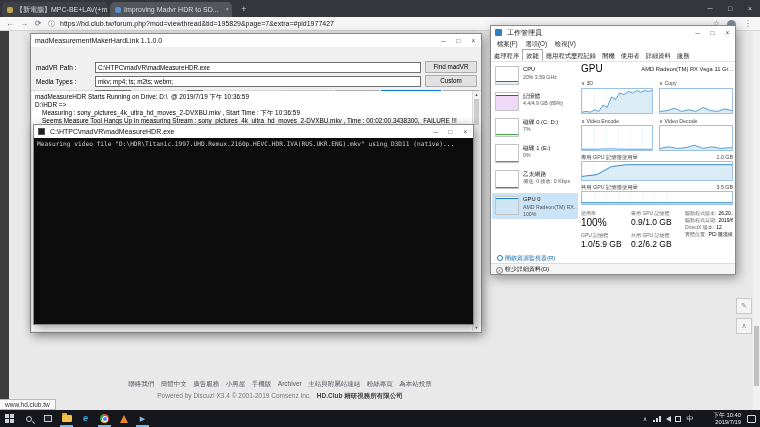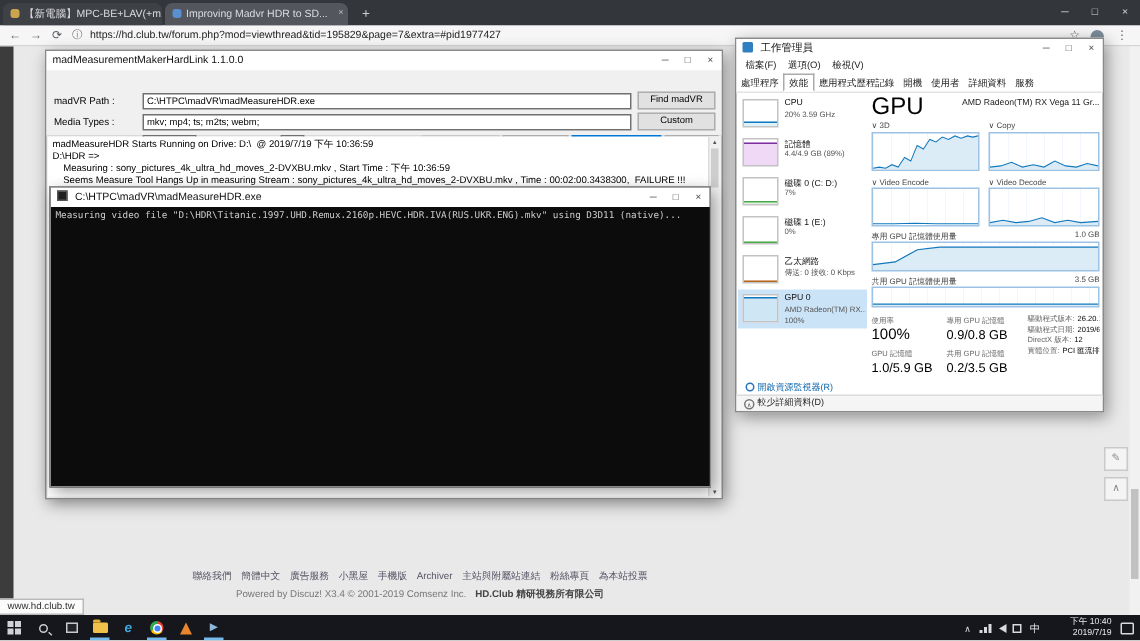--- a/index.html
+++ b/index.html
@@ -73,21 +73,21 @@
 .tm-tab{display:inline-block;padding:0 3px;height:12px}
 .tm-tab.active{border:1px solid #ababab;border-bottom:1px solid #fff;background:#fff}
 .tm-item{position:absolute;left:1px;width:86px;height:26px;background:#fff}
 .tm-item.selected{background:#cbe3f7}
 .mini{position:absolute;left:3px;top:3px;width:24px;height:19px;background:#fff;border:1px solid #c3c3c3;overflow:hidden}
 .fill{position:absolute;left:0;bottom:0;width:100%}
 .t1{position:absolute;left:31px;top:3px;font-size:5.8px;color:#111;white-space:nowrap;overflow:hidden;width:54px}
 .t2{position:absolute;left:31px;top:10.5px;font-size:5.2px;color:#555;white-space:nowrap;overflow:hidden;width:54px}
 .t3{position:absolute;left:31px;top:17.5px;font-size:5.2px;color:#555}
 .tm-main{position:absolute;left:90px;top:37px;width:152px;height:190px}
-.gpu-h{position:absolute;left:0;top:0;font-size:16px;color:#000}
+.gpu-h{position:absolute;left:0;top:0;font-size:10px;color:#000}
 .gpu-dev{position:absolute;right:0;top:3px;font-size:5.8px;color:#222;max-width:102px;text-align:right;white-space:nowrap;overflow:hidden}
 .glabel{position:absolute;font-size:5.3px;color:#444;white-space:nowrap}
 .gbox{position:absolute;border:1px solid #9cc3e5;background:#fff;overflow:hidden;background-image:repeating-linear-gradient(90deg,#f0f6fb 0,#f0f6fb .5px,transparent .5px,transparent 12px)}
 .gbox svg{display:block;width:100%;height:100%}
 .memmax{position:absolute;font-size:5.3px;color:#444;right:0;text-align:right}
 .stat{position:absolute;width:52px}
 .stat .sl{display:block;font-size:5px;color:#666;white-space:nowrap}
 .stat .sv{display:block;font-size:8.5px;color:#000;white-space:nowrap;margin-top:1px}
 .stat.big .sv{font-size:10px}
 .tm-info{position:absolute;left:104px;top:147px;width:48px}
@@ -343,29 +343,29 @@
             <polyline points="0,12.5 152,12.5" fill="none" stroke="#1178bd" stroke-width="0.9"></polyline>
           </svg>
       </div>
 
       <div class="stat big" style="left:0;top:147px">
         <span class="sl">使用率</span>
         <span class="sv">100%</span>
       </div>
       <div class="stat" style="left:50px;top:147px">
         <span class="sl">專用 GPU 記憶體</span>
-        <span class="sv">0.9/0.8 GB</span>
+        <span class="sv">0.9/1.0 GB</span>
       </div>
       <div class="stat" style="left:0;top:169px">
         <span class="sl">GPU 記憶體</span>
         <span class="sv">1.0/5.9 GB</span>
       </div>
       <div class="stat" style="left:50px;top:169px">
         <span class="sl">共用 GPU 記憶體</span>
-        <span class="sv">0.2/3.5 GB</span>
+        <span class="sv">0.2/6.2 GB</span>
       </div>
       <div class="tm-info">
         <div class="inforow"><span class="il">驅動程式版本:</span><span class="iv">26.20.11015.5009</span></div>
         <div class="inforow"><span class="il">驅動程式日期:</span><span class="iv">2019/6/27</span></div>
         <div class="inforow"><span class="il">DirectX 版本:</span><span class="iv">12</span></div>
         <div class="inforow"><span class="il">實體位置:</span><span class="iv">PCI 匯流排 3、裝置 0、功能 0</span></div>
       </div>
     </div>
 
     <div class="tm-rm">

